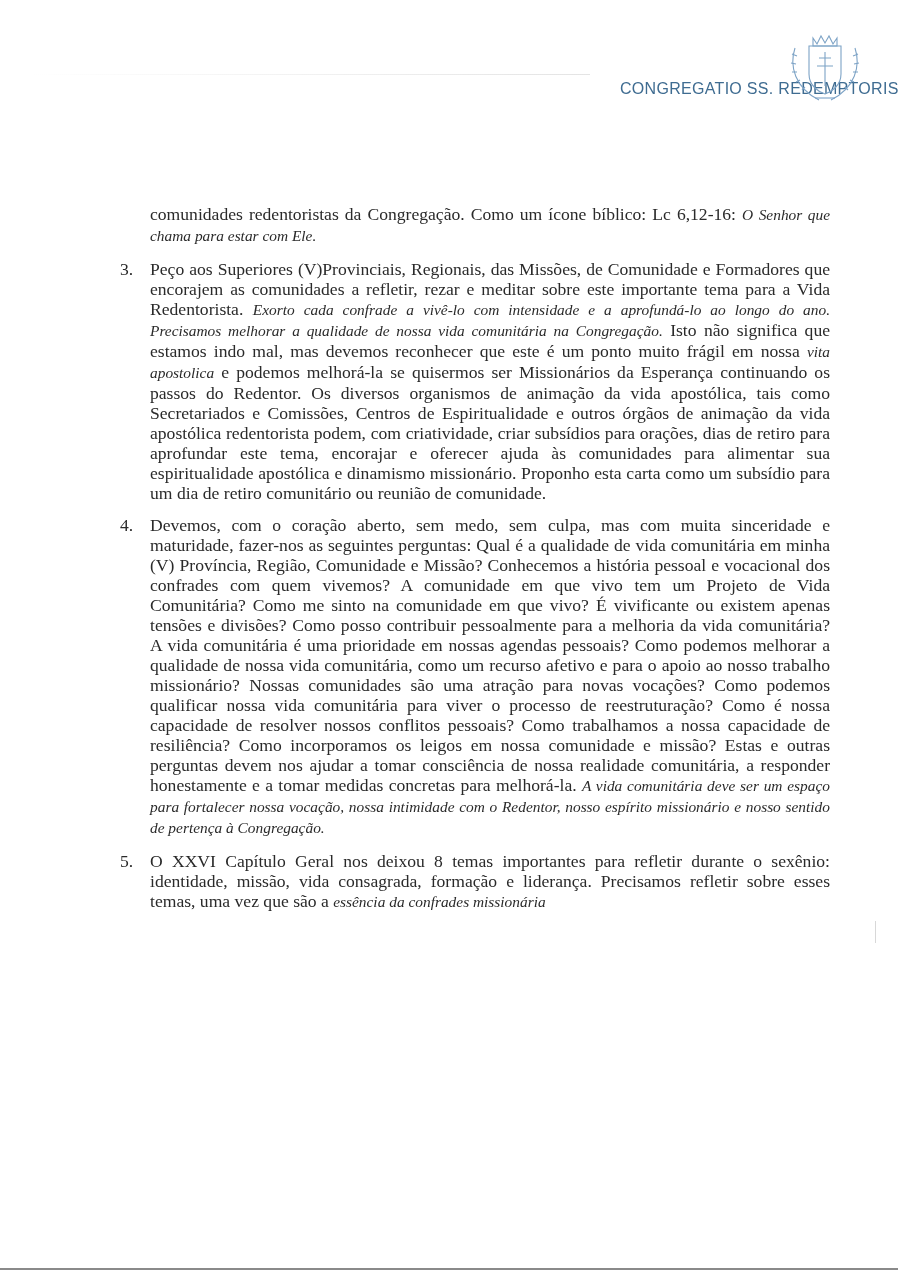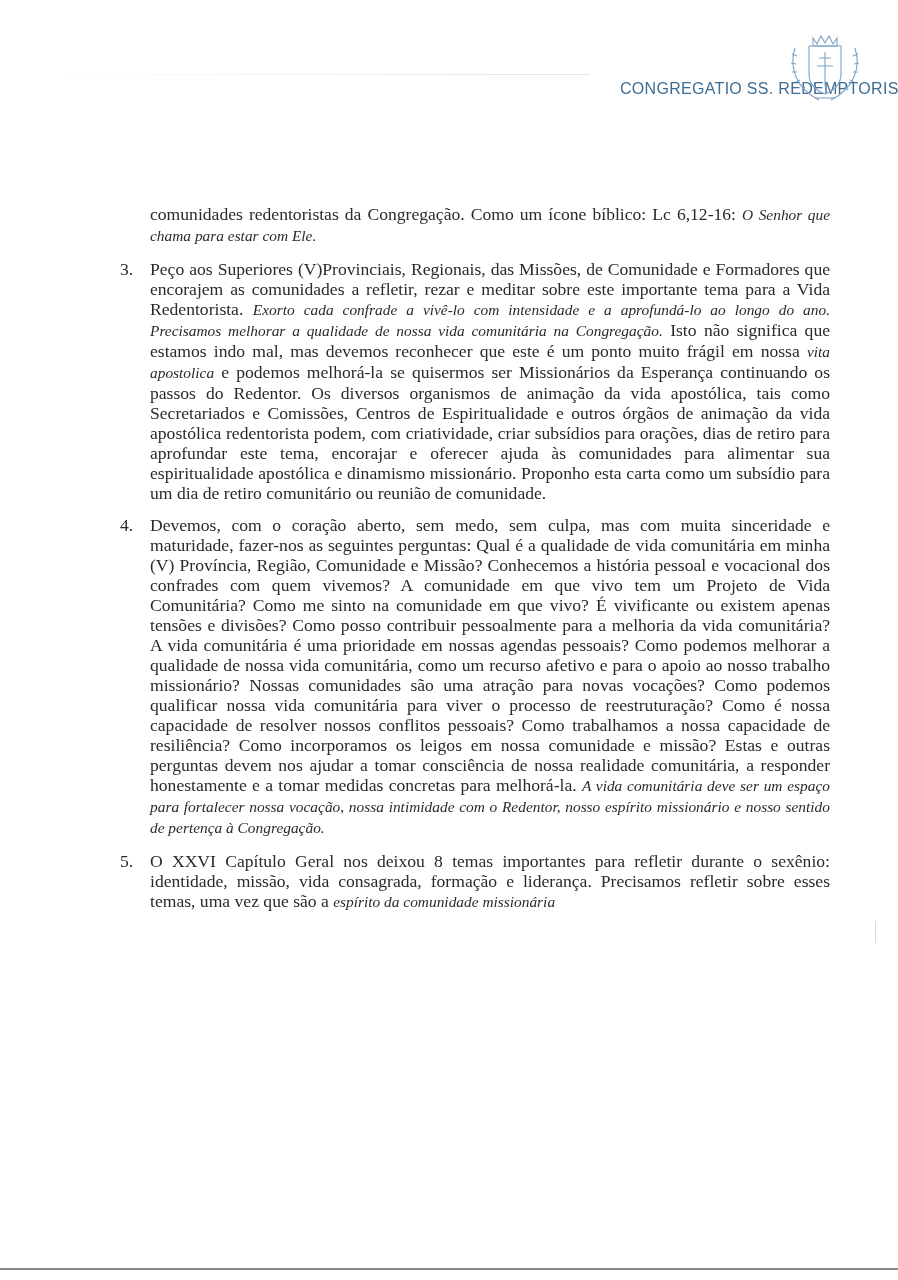--- a/index.html
+++ b/index.html
@@ -40,18 +40,18 @@
   <p class="para">
     <span class="num">3.</span>
     <span>Peço aos Superiores (V)Provinciais, Regionais, das Missões, de Comunidade e Formadores que encorajem as comunidades a refletir, rezar e meditar sobre este importante tema para a Vida Redentorista. </span><i>Exorto cada confrade a vivê-lo com intensidade e a aprofundá-lo ao longo do ano. Precisamos melhorar a qualidade de nossa vida comunitária na Congregação.</i><span> Isto não significa que estamos indo mal, mas devemos reconhecer que este é um ponto muito frágil em nossa </span><i>vita apostolica</i><span> e podemos melhorá-la se quisermos ser Missionários da Esperança continuando os passos do Redentor. Os diversos organismos de animação da vida apostólica, tais como Secretariados e Comissões, Centros de Espiritualidade e outros órgãos de animação da vida apostólica redentorista podem, com criatividade, criar subsídios para orações, dias de retiro para aprofundar este tema, encorajar e oferecer ajuda às comunidades para alimentar sua espiritualidade apostólica e dinamismo missionário. Proponho esta carta como um subsídio para um dia de retiro comunitário ou reunião de comunidade.</span>
   </p>
   <p class="para">
     <span class="num">4.</span>
     <span>Devemos, com o coração aberto, sem medo, sem culpa, mas com muita sinceridade e maturidade, fazer-nos as seguintes perguntas: Qual é a qualidade de vida comunitária em minha (V) Província, Região, Comunidade e Missão? Conhecemos a história pessoal e vocacional dos confrades com quem vivemos? A comunidade em que vivo tem um Projeto de Vida Comunitária? Como me sinto na comunidade em que vivo? É vivificante ou existem apenas tensões e divisões? Como posso contribuir pessoalmente para a melhoria da vida comunitária? A vida comunitária é uma prioridade em nossas agendas pessoais? Como podemos melhorar a qualidade de nossa vida comunitária, como um recurso afetivo e para o apoio ao nosso trabalho missionário? Nossas comunidades são uma atração para novas vocações? Como podemos qualificar nossa vida comunitária para viver o processo de reestruturação? Como é nossa capacidade de resolver nossos conflitos pessoais? Como trabalhamos a nossa capacidade de resiliência? Como incorporamos os leigos em nossa comunidade e missão? Estas e outras perguntas devem nos ajudar a tomar consciência de nossa realidade comunitária, a responder honestamente e a tomar medidas concretas para melhorá-la. </span><i>A vida comunitária deve ser um espaço para fortalecer nossa vocação, nossa intimidade com o Redentor, nosso espírito missionário e nosso sentido de pertença à Congregação.</i>
   </p>
   <p class="para">
     <span class="num">5.</span>
-    <span>O XXVI Capítulo Geral nos deixou 8 temas importantes para refletir durante o sexênio: identidade, missão, vida consagrada, formação e liderança. Precisamos refletir sobre esses temas, uma vez que são a </span><i>espírito da comunidade missionária</i>
+    <span>O XXVI Capítulo Geral nos deixou 8 temas importantes para refletir durante o sexênio: identidade, missão, vida consagrada, formação e liderança. Precisamos refletir sobre esses temas, uma vez que são a </span><i>essência da confrades missionária</i>
   </p>
 </div>
 
 <div class="margin-mark"></div>
 <div class="footer-rule"></div>
 
 </body></html>

